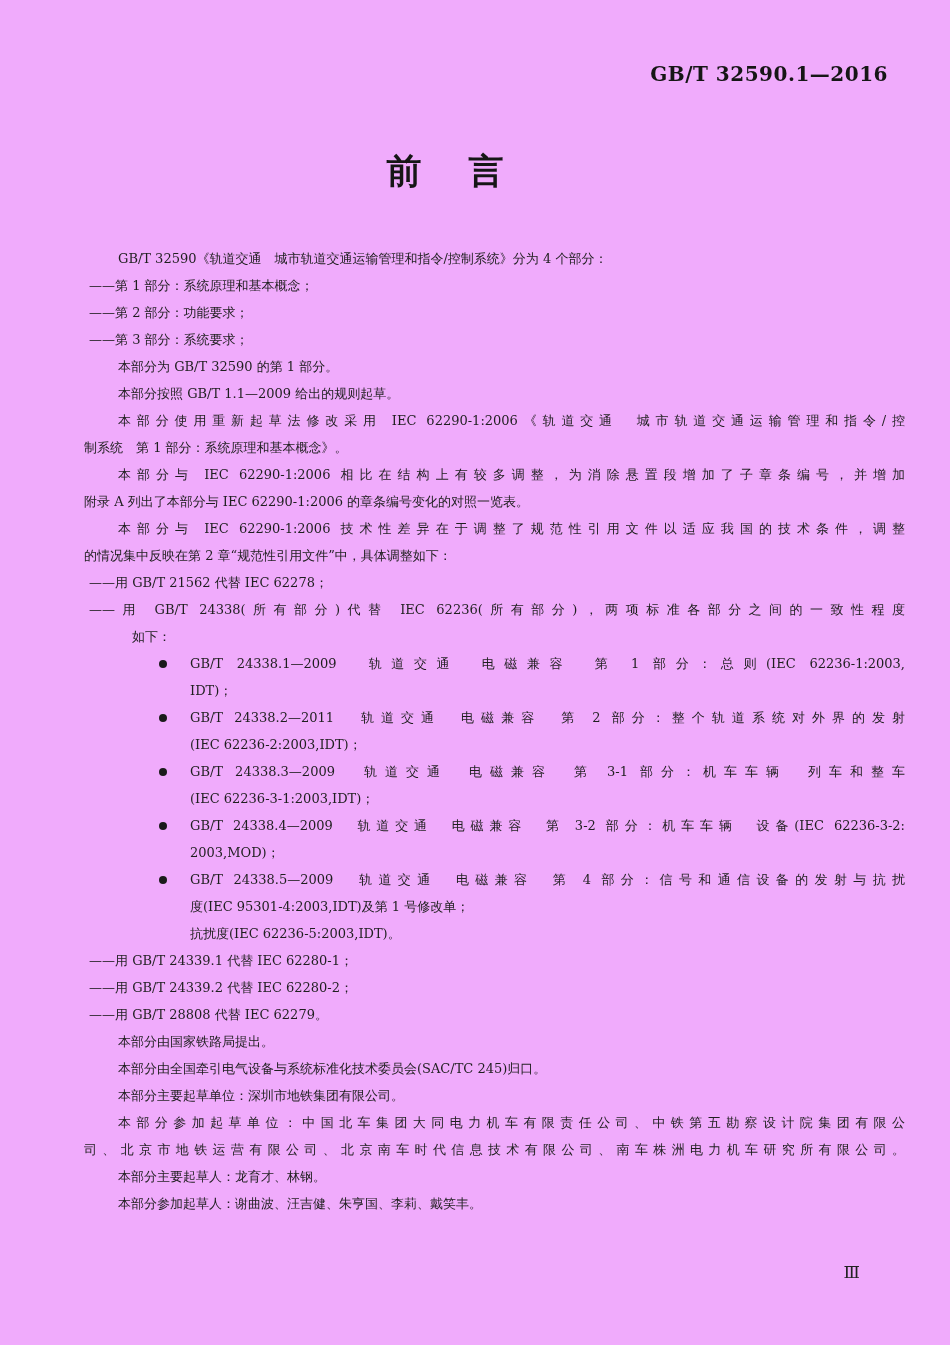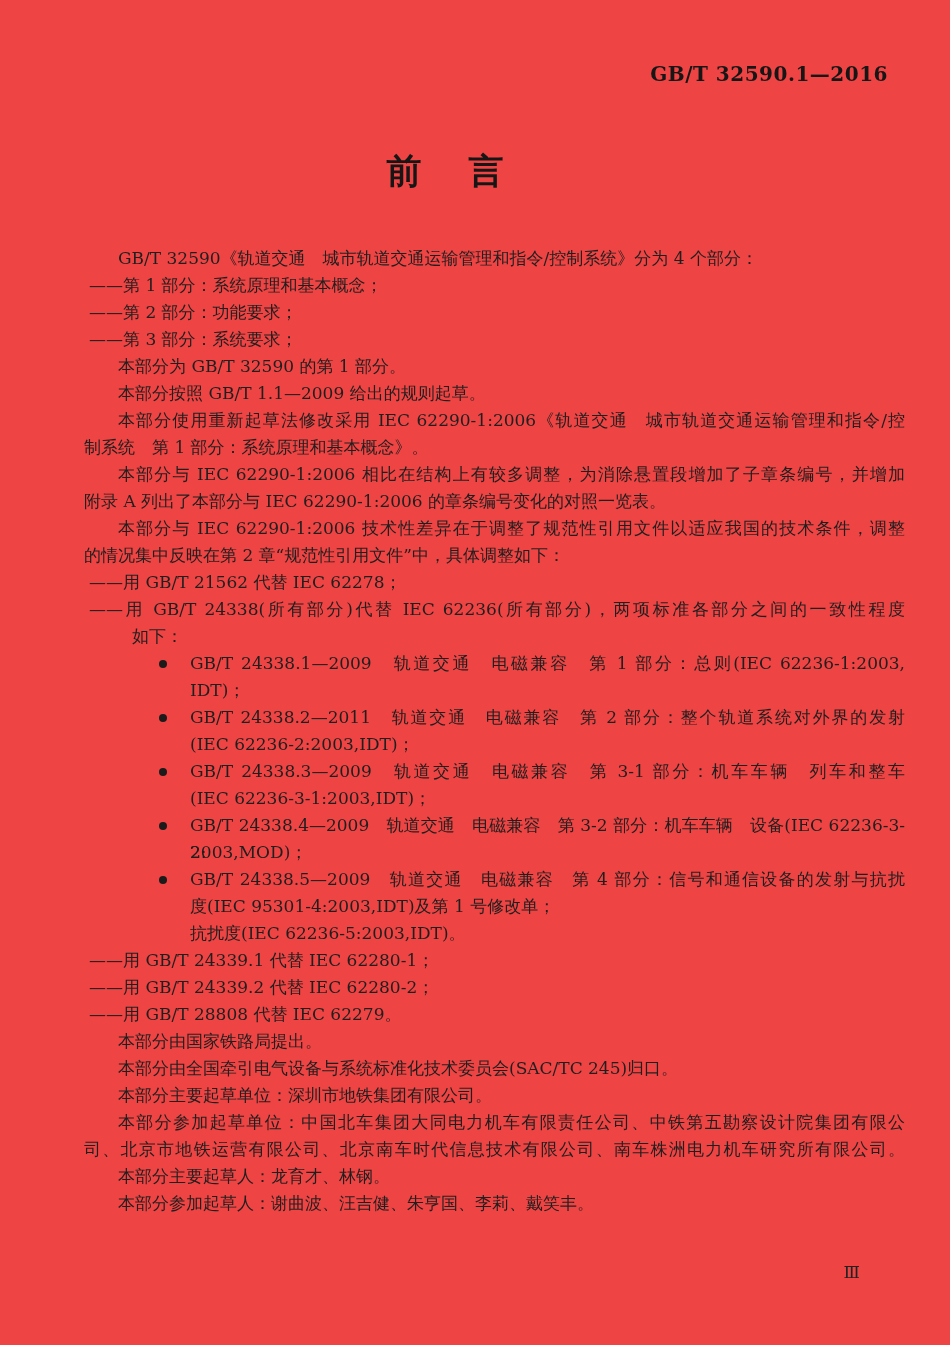--- a/index.html
+++ b/index.html
@@ -6,21 +6,21 @@
   body{
     width:950px;height:1345px;
     background:#ffffff;
     font-family:"DejaVu Serif","Liberation Serif",serif;
     color:#1d1d1d;
     position:relative;
     overflow:hidden;
   }
   .page{
     position:absolute;inset:0;
-    background:#ef4444;
+    background:#f0abfc;
   }
   .std-code{
     position:absolute;
     top:62px;right:62px;
     font-size:20px;
     font-weight:bold;
     letter-spacing:0.5px;
     color:#161616;
   }
   .doc-title{
@@ -29,21 +29,21 @@
     text-align:center;
     font-size:35px;
     font-weight:bold;
     letter-spacing:6px;
     color:#161616;
   }
   .body-block{
     position:absolute;
     left:84px;top:245px;
     width:821px;
-    font-size:17px;
+    font-size:13px;
     line-height:27px;
     color:#1f1f1f;
   }
   .line{
     position:relative;
     height:27px;
     white-space:nowrap;
   }
   .line.full{
     white-space:normal;

